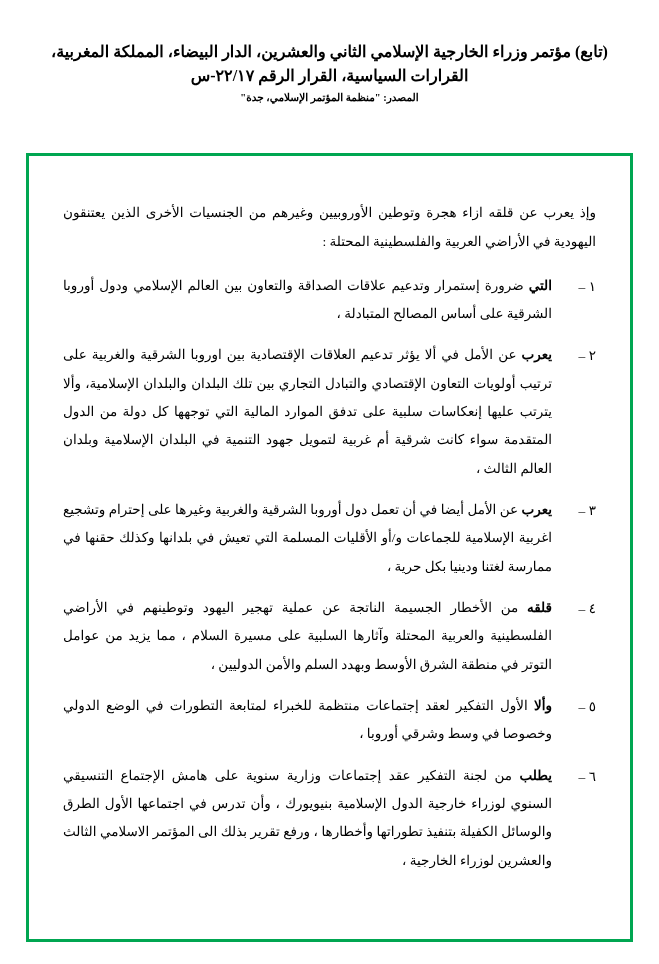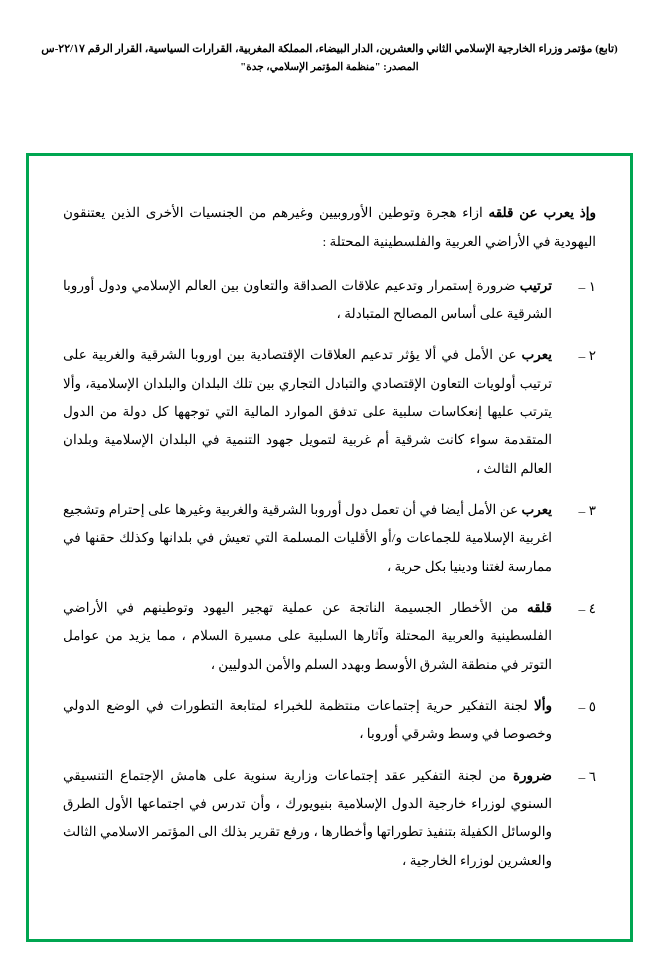--- a/index.html
+++ b/index.html
@@ -20,21 +20,21 @@
     height: 964px;
     box-sizing: border-box;
     position: relative;
   }
   .header {
     margin-top: 40px;
     padding: 0 34px;
     text-align: center;
   }
   .header-line1 {
-    font-size: 11px;
+    font-size: 16px;
     font-weight: bold;
     letter-spacing: 0px;
     line-height: 1.5;
     direction: rtl;
   }
   .header-line2 {
     font-size: 10.5px;
     font-weight: bold;
     margin-top: 3px;
     direction: rtl;
@@ -53,21 +53,21 @@
     direction: rtl;
   }
   .preamble {
     font-size: 13.5px;
     line-height: 2.15;
     text-align: justify;
     text-align-last: right;
     margin-bottom: 16px;
   }
   .preamble .lead {
-    font-weight: bold;
+    font-weight: normal;
   }
   ol.clauses {
     list-style: none;
     margin: 0;
     padding: 0;
   }
   ol.clauses li {
     display: flex;
     flex-direction: row;
     margin-bottom: 13px;
@@ -105,21 +105,21 @@
     <div class="frame-inner">
 
       <p class="preamble">
         <span class="lead">وإذ يعرب عن قلقه</span><span> ازاء هجرة وتوطين الأوروبيين وغيرهم من الجنسيات الأخرى الذين يعتنقون اليهودية في الأراضي العربية والفلسطينية المحتلة :</span>
       </p>
 
       <ol class="clauses">
         <li>
           <div class="num">١ –</div>
           <div class="clause-text">
-            <span class="lead">ترتيب</span><span> ضرورة إستمرار وتدعيم علاقات الصداقة والتعاون بين العالم الإسلامي ودول أوروبا الشرقية على أساس المصالح المتبادلة ،</span>
+            <span class="lead">التي</span><span> ضرورة إستمرار وتدعيم علاقات الصداقة والتعاون بين العالم الإسلامي ودول أوروبا الشرقية على أساس المصالح المتبادلة ،</span>
           </div>
         </li>
         <li>
           <div class="num">٢ –</div>
           <div class="clause-text">
             <span class="lead">يعرب</span><span> عن الأمل في ألا يؤثر تدعيم العلاقات الإقتصادية بين اوروبا الشرقية والغربية على ترتيب أولويات التعاون الإقتصادي والتبادل التجاري بين تلك البلدان والبلدان الإسلامية، وألا يترتب عليها إنعكاسات سلبية على تدفق الموارد المالية التي توجهها كل دولة من الدول المتقدمة سواء كانت شرقية أم غربية لتمويل جهود التنمية في البلدان الإسلامية وبلدان العالم الثالث ،</span>
           </div>
         </li>
         <li>
           <div class="num">٣ –</div>
@@ -129,27 +129,27 @@
         </li>
         <li>
           <div class="num">٤ –</div>
           <div class="clause-text">
             <span class="lead">قلقه</span><span> من الأخطار الجسيمة الناتجة عن عملية تهجير اليهود وتوطينهم في الأراضي الفلسطينية والعربية المحتلة وآثارها السلبية على مسيرة السلام ، مما يزيد من عوامل التوتر في منطقة الشرق الأوسط وبهدد السلم والأمن الدوليين ،</span>
           </div>
         </li>
         <li>
           <div class="num">٥ –</div>
           <div class="clause-text">
-            <span class="lead">وألا</span><span> لجنة التفكير حرية إجتماعات منتظمة للخبراء لمتابعة التطورات في الوضع الدولي وخصوصا في وسط وشرقي أوروبا ،</span>
+            <span class="lead">وألا</span><span> الأول التفكير لعقد إجتماعات منتظمة للخبراء لمتابعة التطورات في الوضع الدولي وخصوصا في وسط وشرقي أوروبا ،</span>
           </div>
         </li>
         <li>
           <div class="num">٦ –</div>
           <div class="clause-text">
-            <span class="lead">ضرورة</span><span> من لجنة التفكير عقد إجتماعات وزارية سنوية على هامش الإجتماع التنسيقي السنوي لوزراء خارجية الدول الإسلامية بنيويورك ، وأن تدرس في اجتماعها الأول الطرق والوسائل الكفيلة بتنفيذ تطوراتها وأخطارها ، ورفع تقرير بذلك الى المؤتمر الاسلامي الثالث والعشرين لوزراء الخارجية ،</span>
+            <span class="lead">يطلب</span><span> من لجنة التفكير عقد إجتماعات وزارية سنوية على هامش الإجتماع التنسيقي السنوي لوزراء خارجية الدول الإسلامية بنيويورك ، وأن تدرس في اجتماعها الأول الطرق والوسائل الكفيلة بتنفيذ تطوراتها وأخطارها ، ورفع تقرير بذلك الى المؤتمر الاسلامي الثالث والعشرين لوزراء الخارجية ،</span>
           </div>
         </li>
       </ol>
 
     </div>
   </div>
 
 </div>
 
 </body></html>

